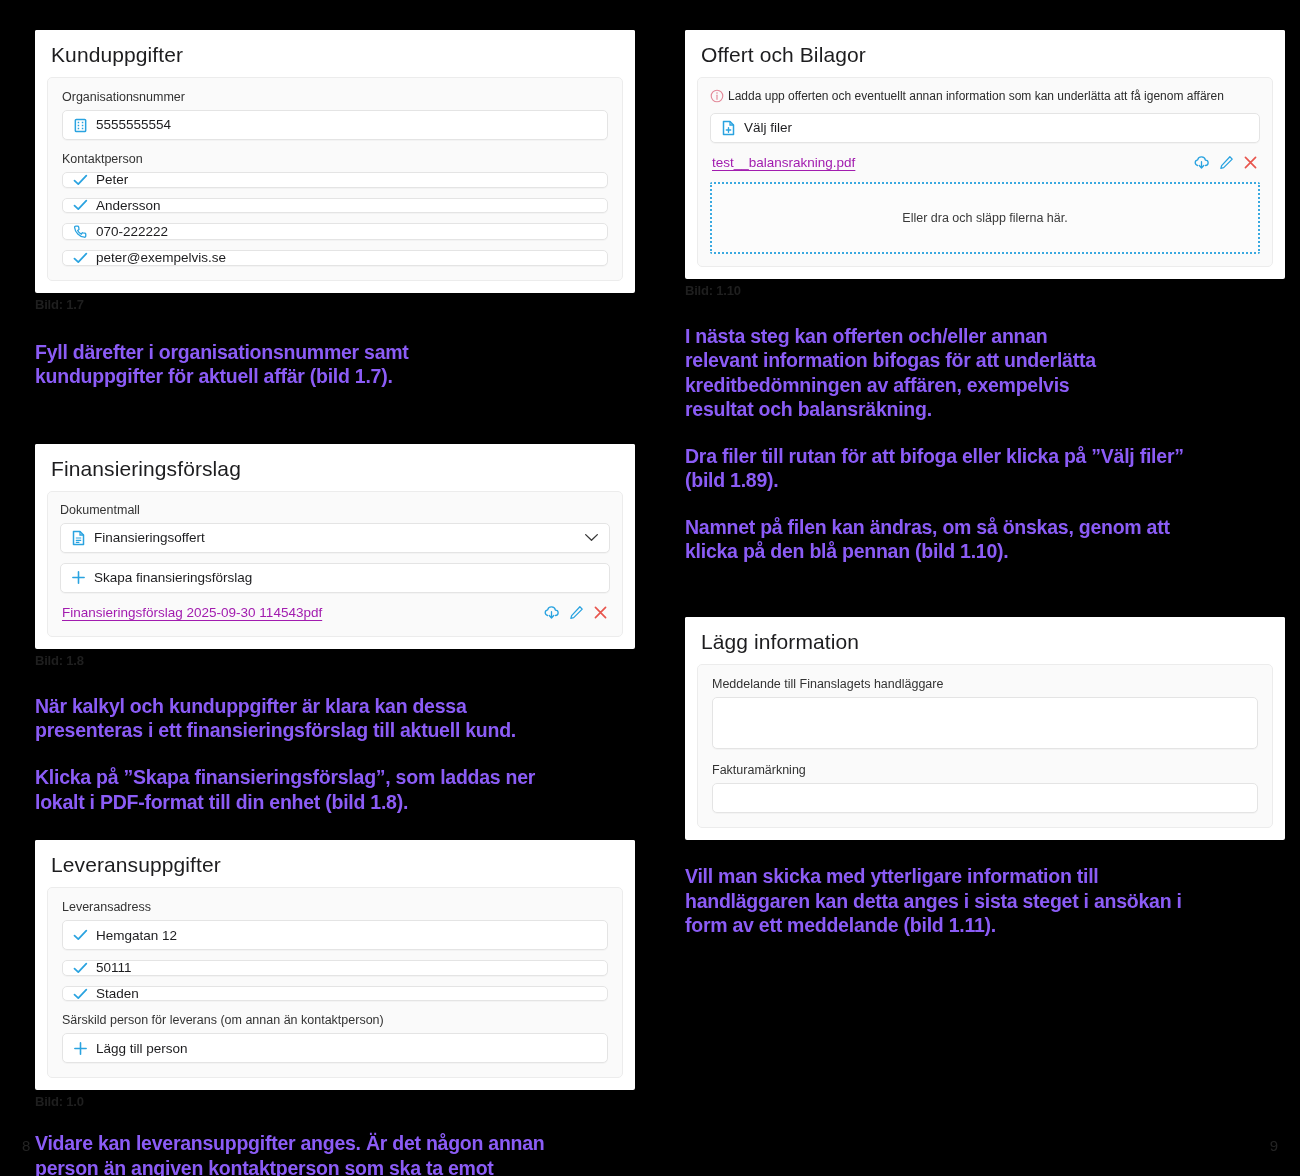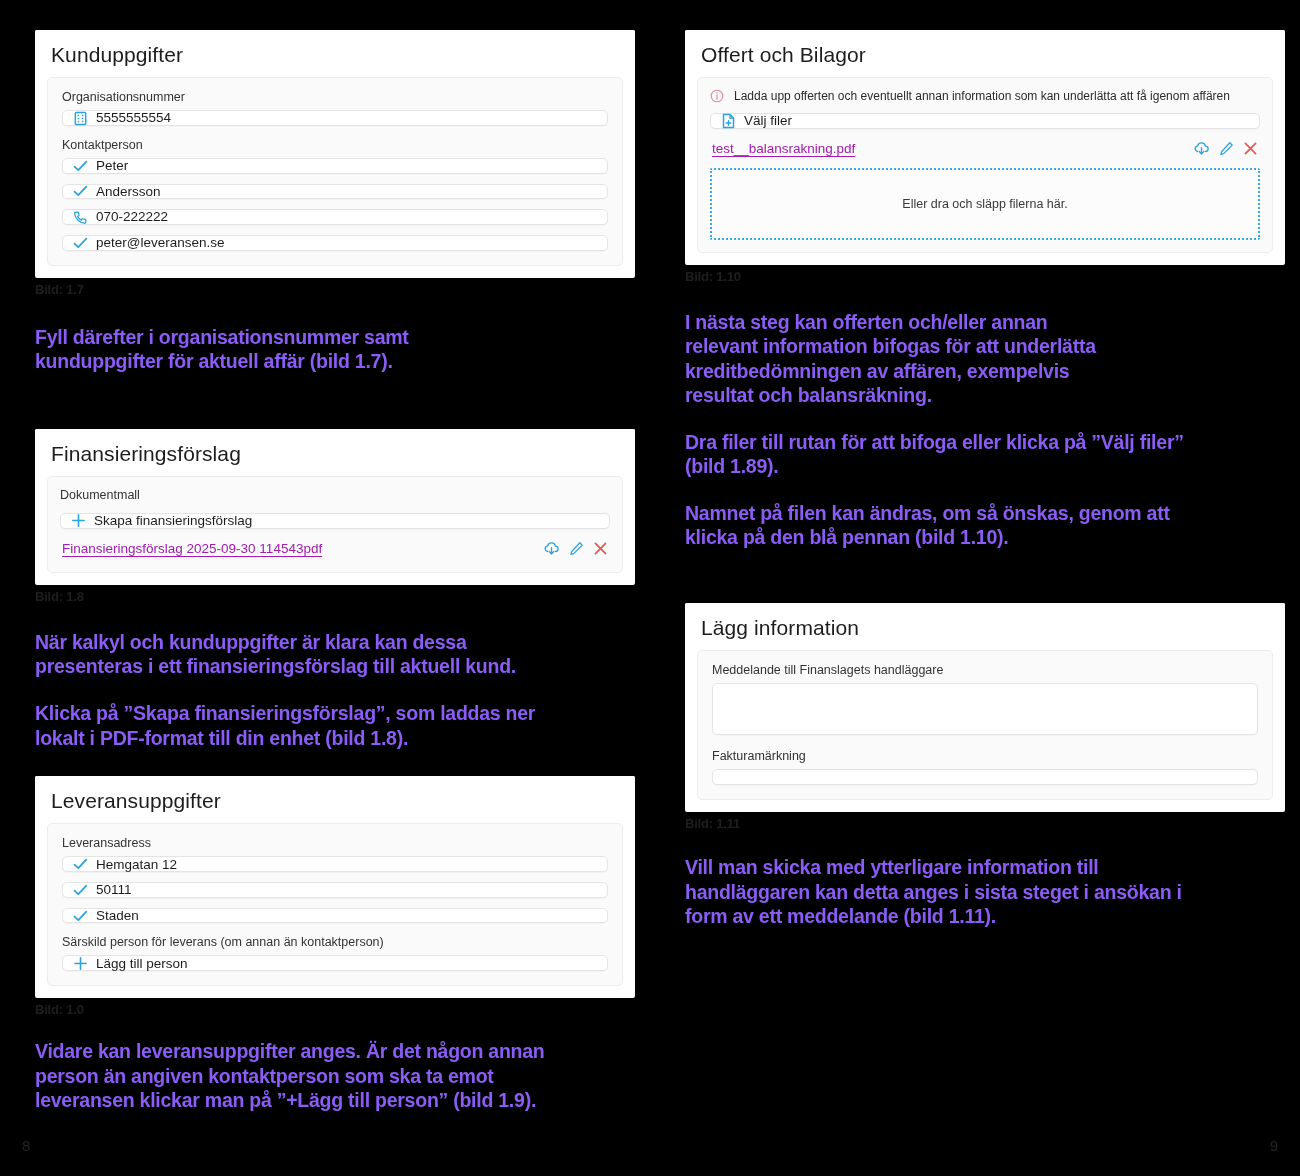--- a/index.html
+++ b/index.html
@@ -59,21 +59,21 @@
     font-size: 12.5px;
     color: #333333;
     margin-bottom: 5px;
     line-height: 1.2;
   }
 
   .field {
     background: #ffffff;
     border: 1px solid #e4e4e4;
     border-radius: 5px;
-    height: 16px;
+    height: 30px;
     display: flex;
     align-items: center;
     padding: 0 10px;
     font-size: 13.5px;
     color: #1d1d1f;
     gap: 8px;
     box-shadow: 0 1px 1px rgba(0,0,0,0.03);
   }
   .field.textarea { height: 52px; }
   .field .val { line-height: 1; }
@@ -116,21 +116,21 @@
     display: flex;
     align-items: center;
     justify-content: center;
     font-size: 12.5px;
     color: #3a3a3a;
   }
 
   .inforow {
     display: flex;
     align-items: center;
-    gap: 10px;
+    gap: 4px;
     font-size: 12px;
     color: #2b2b2b;
     margin-bottom: 9px;
     line-height: 1.2;
   }
 
   
   .caption {
     font-size: 13px;
     font-weight: 700;
@@ -215,40 +215,57 @@
                 </svg>
             </span>
             <span class="val">070-222222</span>
           </div>
           <div class="field">
             <span class="ico">
               <svg width="15" height="12" viewBox="0 0 16 13">
                   <path d="M1.5 7.2 L5.6 11 L14.3 1.8" fill="none" stroke="#2aa3e0" stroke-width="1.9" stroke-linecap="round" stroke-linejoin="round"></path>
                 </svg>
             </span>
-            <span class="val">peter@leveransen.se</span>
+            <span class="val">peter@exempelvis.se</span>
           </div>
         </div>
 
       </div>
     </div>
     <div class="caption">Bild: 1.7</div>
 
     <div style="height:28px"></div>
     <div class="prose">Fyll därefter i organisationsnummer samt
 kunduppgifter för aktuell affär (bild 1.7).</div>
 
     <div style="height:55px"></div>
     <div class="shot">
       <div class="shot-head">
         <div class="shot-title">Finansieringsförslag</div>
       </div>
       <div class="panel nopad">
 
         <div class="flabel">Dokumentmall</div>
+        <div class="field">
+          <span class="ico">
+            <svg width="15" height="16" viewBox="0 0 15 16">
+              <path d="M2.5 1.5 H9 L12.5 5 V14.5 H2.5 Z" fill="none" stroke="#2aa3e0" stroke-width="1.5" stroke-linejoin="round"></path>
+              <path d="M9 1.5 V5 H12.5" fill="none" stroke="#2aa3e0" stroke-width="1.3"></path>
+              <line x1="4.8" y1="8" x2="10.2" y2="8" stroke="#2aa3e0" stroke-width="1.2"></line>
+              <line x1="4.8" y1="10.3" x2="10.2" y2="10.3" stroke="#2aa3e0" stroke-width="1.2"></line>
+              <line x1="4.8" y1="12.4" x2="8.4" y2="12.4" stroke="#2aa3e0" stroke-width="1.2"></line>
+            </svg>
+          </span>
+          <span class="val">Finansieringsoffert</span>
+          <span class="ico chev">
+            <svg width="15" height="9" viewBox="0 0 16 10">
+                <path d="M1.5 1.8 L8 8 L14.5 1.8" fill="none" stroke="#3b3b3b" stroke-width="1.5" stroke-linecap="round" stroke-linejoin="round"></path>
+              </svg>
+          </span>
+        </div>
 
         <div class="field mt10">
           <span class="ico">
             <svg width="15" height="15" viewBox="0 0 16 16">
                 <path d="M8 2 V14 M2 8 H14" stroke="#2aa3e0" stroke-width="1.7" stroke-linecap="round"></path>
               </svg>
           </span>
           <span class="val">Skapa finansieringsförslag</span>
         </div>
 
@@ -423,21 +440,20 @@
           <span class="val"></span>
         </div>
 
         <div class="flabel mt14">Fakturamärkning</div>
         <div class="field">
           <span class="val"></span>
         </div>
 
       </div>
     </div>
-    <div class="caption">Bild: 1.11</div>
 
     <div style="height:24px"></div>
     <div class="prose">Vill man skicka med ytterligare information till
 handläggaren kan detta anges i sista steget i ansökan i
 form av ett meddelande (bild 1.11).</div>
   </div>
 
   <div class="pagenum pagenum-left">8</div>
   <div class="pagenum pagenum-right">9</div>
 

